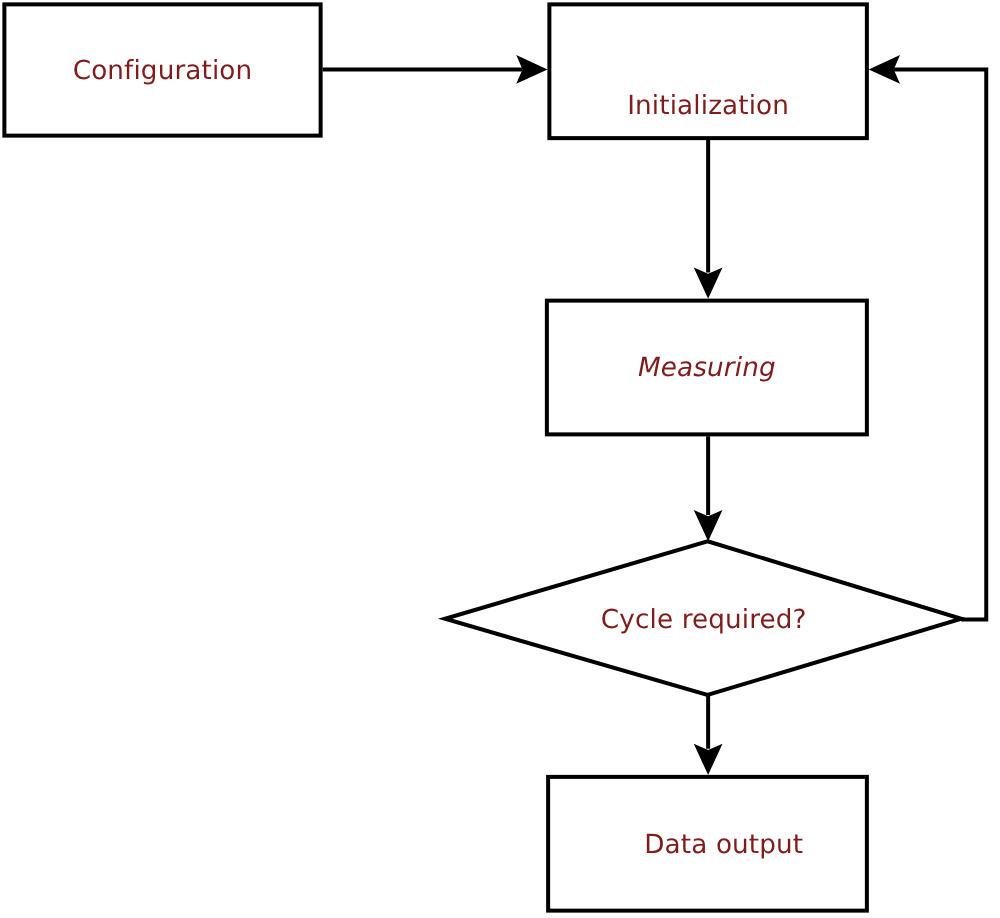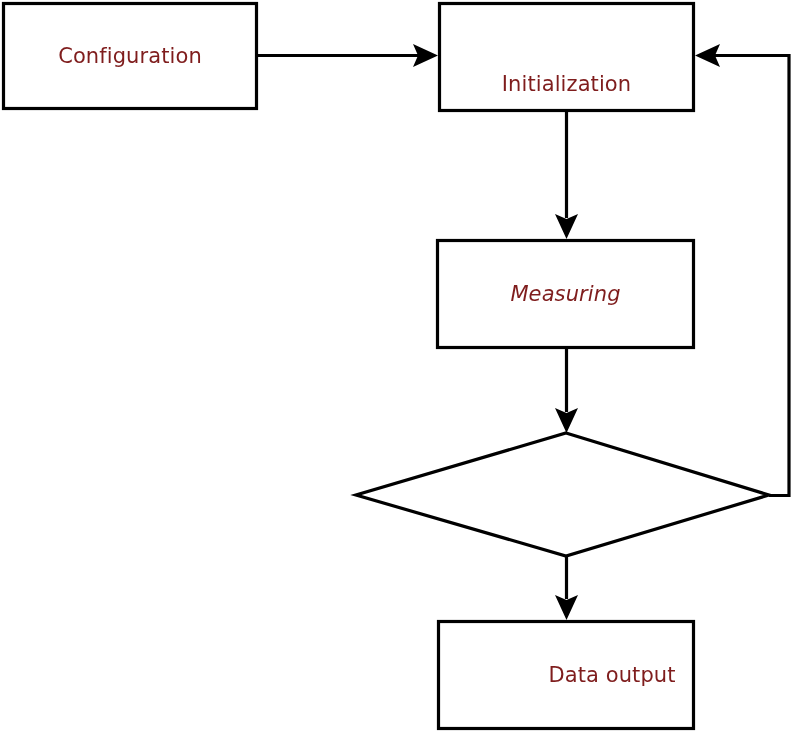--- a/index.html
+++ b/index.html
@@ -34,21 +34,21 @@
     line-height: 1;
     color: #7f1d1d;
     letter-spacing: 0.1px;
     white-space: nowrap;
     pointer-events: none;
   }
   .lbl-configuration { left: 2px;   top: 2px;   width: 256px; height: 108px; }
   .lbl-initialization { left: 438px; top: 2px;   width: 257px; height: 110px; margin-top: 27px; }
   .lbl-measuring     { left: 436px; top: 239px; width: 259px; height: 110px; font-style: italic; }
   .lbl-decision      { left: 356px; top: 434px; width: 414px; height: 122px; }
-  .lbl-dataoutput    { left: 437px; top: 620px; width: 284px; height: 110px; margin-left: 33px; }
+  .lbl-dataoutput    { left: 437px; top: 620px; width: 284px; height: 110px; }
 </style>
 </head>
 <body>
 
 <div id="flowchart-canvas">
 
   <svg id="flow-svg" viewBox="0 0 800 734" aria-hidden="true">
 
     <g>
       <rect x="3.5" y="3.5" width="253" height="105" fill="#ffffff" stroke="#000000" stroke-width="3.2"></rect>
@@ -91,16 +91,17 @@
 
     </g>
   </svg>
 
   <div class="node-label lbl-configuration">Configuration</div>
 
   <div class="node-label lbl-initialization">Initialization</div>
 
   <div class="node-label lbl-measuring">Measuring</div>
 
+  <div class="node-label lbl-decision">Cycle required?</div>
 
   <div class="node-label lbl-dataoutput">Data output</div>
 
 </div>
 
 </body></html>

